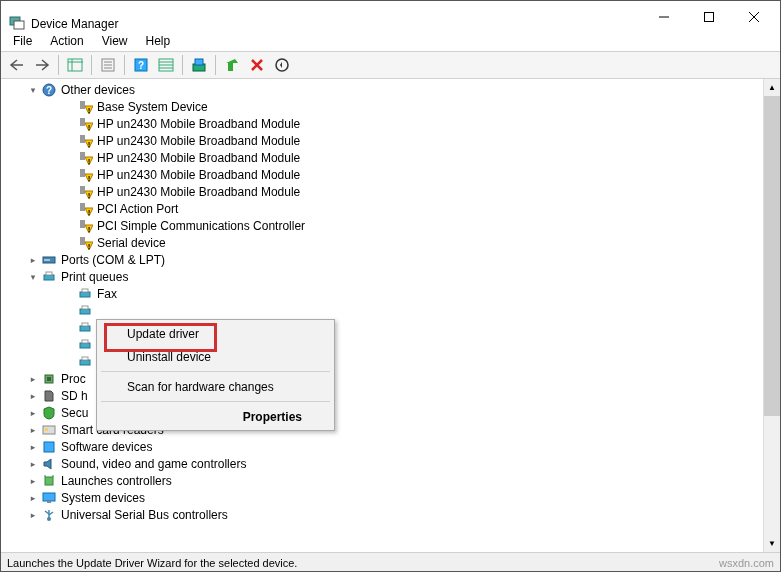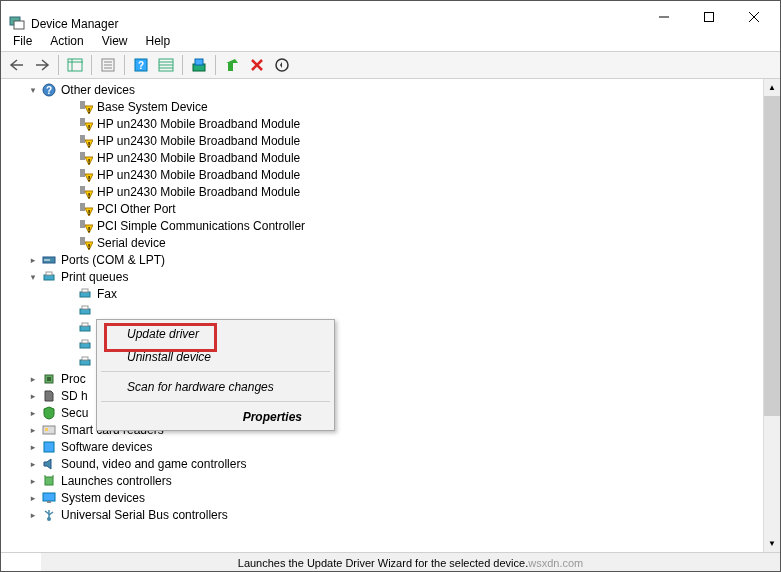--- a/index.html
+++ b/index.html
@@ -18,22 +18,22 @@
     .tree { flex: 1; overflow-y: auto; padding: 2px 0; }
     .tree-node { white-space: nowrap; height: 17px; display: flex; align-items: center; font-size: 12px; cursor: default; }
     .tree-node .arrow { width: 12px; height: 12px; margin-right: 2px; display: flex; align-items: center; justify-content: center; font-size: 9px; color: #666; }
     .tree-node .dev-icon { width: 16px; height: 16px; margin-right: 4px; display: flex; align-items: center; justify-content: center; }
     .ind-1 { padding-left: 26px; }
     .ind-3 { padding-left: 62px; }
     .scrollbar { width: 17px; background: #f0f0f0; display: flex; flex-direction: column; border-left: 1px solid #ddd; }
     .sb-btn { height: 17px; display: flex; align-items: center; justify-content: center; font-size: 8px; }
     .sb-track { flex: 1; position: relative; }
     .sb-thumb { position: absolute; left: 0; right: 0; top: 0; height: 320px; background: #cdcdcd; }
-    .statusbar { height: 19px; background: #f0f0f0; display: flex; align-items: center; padding: 0 6px; font-size: 11px; justify-content: center; margin-left: 40px; }
-    .context-menu { position: absolute; background: #f2f2f2; border: 1px solid #aaa; box-shadow: 2px 2px 4px rgba(0,0,0,0.25); left: 95px; top: 318px; width: 239px; padding: 2px; font-style: italic; }
+    .statusbar { height: 19px; background: #f0f0f0; display: flex; align-items: center; padding: 0 6px; font-size: 11px; justify-content: space-between; }
+    .context-menu { position: absolute; background: #f2f2f2; border: 1px solid #aaa; box-shadow: 2px 2px 4px rgba(0,0,0,0.25); left: 95px; top: 318px; width: 239px; padding: 2px; }
     .ctx-item { height: 23px; display: flex; align-items: center; padding: 0 30px 0 28px; cursor: default; }
     .ctx-sep { height: 1px; background: #d0d0d0; margin: 3px 2px; }
     .ctx-item.bold { font-weight: bold; justify-content: flex-end; }
     .highlight-box { position: absolute; border: 3px solid #d03030; width: 113px; height: 29px; left: 103px; top: 322px; pointer-events: none; }
     svg { display: block; }
   </style>
 </head>
 <body>
 
 <div class="titlebar">
@@ -222,21 +222,21 @@
       </div>
     <div class="tree-node ind-3">
         <span class="arrow"></span>
         <span class="dev-icon">
           <svg width="16" height="14">
             <rect x="3" y="1" width="5" height="8" fill="#999"></rect>
             <path d="M8 6 L16 6 L12 14 Z" fill="#fc0" stroke="#a70"></path>
             <text x="12" y="13" font-size="8" text-anchor="middle" font-weight="bold">!</text>
           </svg>
         </span>
-        <span>PCI Other Port</span>
+        <span>PCI Action Port</span>
       </div>
     <div class="tree-node ind-3">
         <span class="arrow"></span>
         <span class="dev-icon">
           <svg width="16" height="14">
             <rect x="3" y="1" width="5" height="8" fill="#999"></rect>
             <path d="M8 6 L16 6 L12 14 Z" fill="#fc0" stroke="#a70"></path>
             <text x="12" y="13" font-size="8" text-anchor="middle" font-weight="bold">!</text>
           </svg>
         </span>

